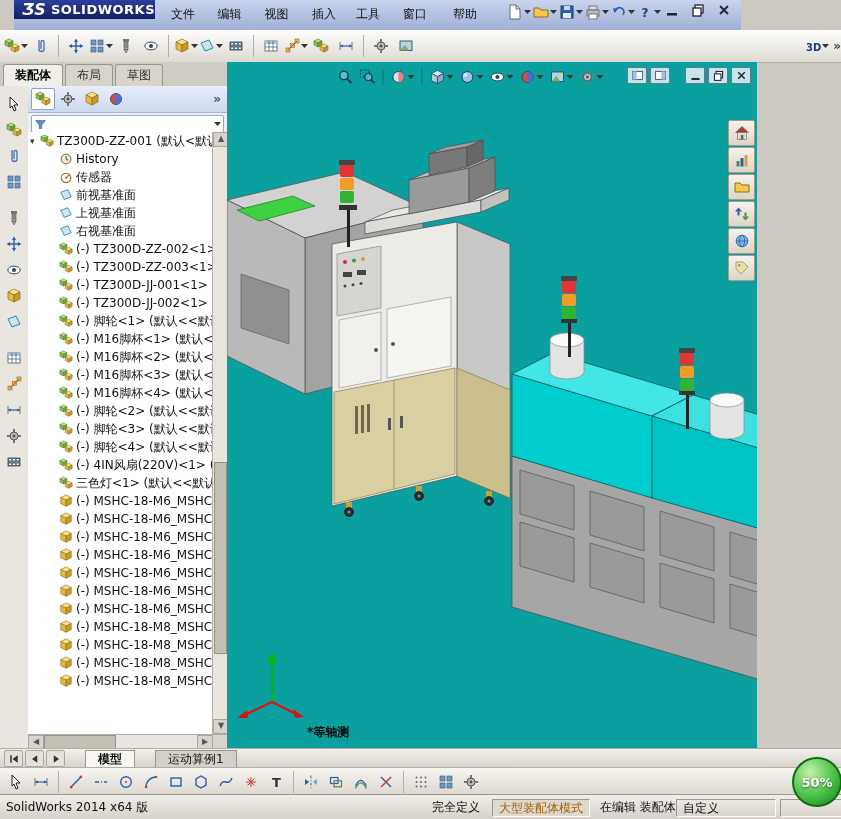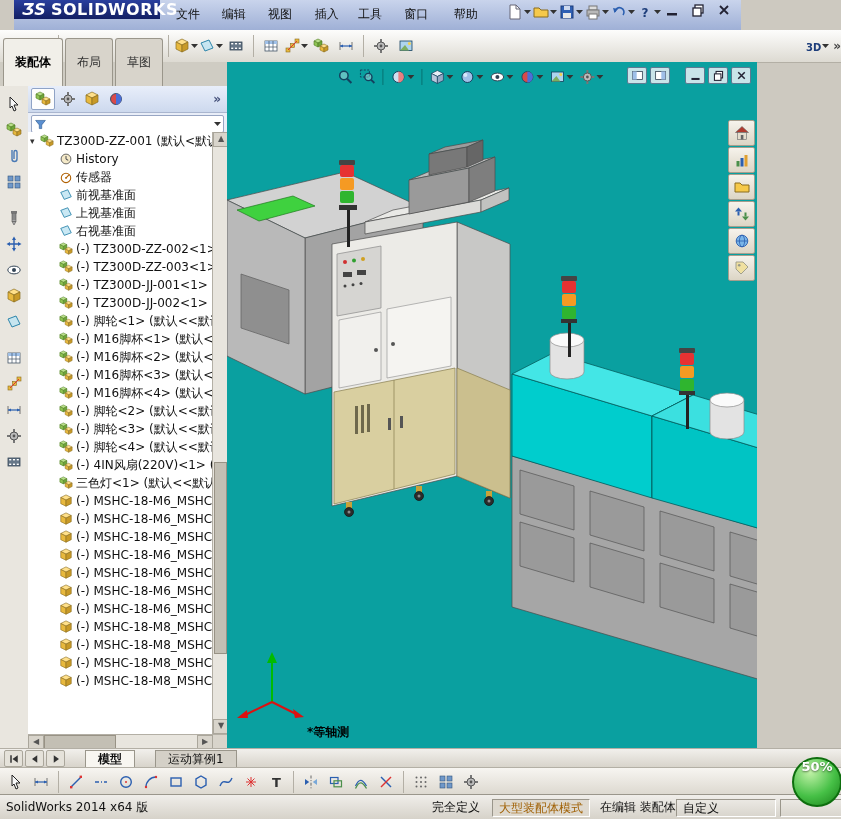--- a/index.html
+++ b/index.html
@@ -7,41 +7,41 @@
        font-family:"DejaVu Sans","Liberation Sans",sans-serif;font-size:12px;color:#111}
   .abs{position:absolute}
   svg text{font-family:"DejaVu Sans","Liberation Sans",sans-serif}
 
   
   #titlebar{left:14px;top:0;width:727px;height:30px;background:linear-gradient(180deg,#c9d4ec,#9fb0d6);
             border-bottom:1px solid #6f82ad;display:flex;align-items:flex-start}
   #logo{width:138px;background:linear-gradient(180deg,#2a3f9e,#131f63);color:#fff;display:flex;
         align-items:center;padding-left:8px;gap:5px}
   #logo .mark{font-style:italic;font-weight:bold;font-size:16px}
-  #logo .word{font-weight:bold;font-size:16px;letter-spacing:.5px}
+  #logo .word{font-weight:bold;font-size:13px;letter-spacing:.5px}
   #menus{display:flex;align-items:center;margin-left:8px}
   .menu{padding:0 8px;line-height:29px;cursor:default}
   #tb-quick{display:flex;align-items:center;margin-left:14px;gap:2px}
   .tb{display:inline-flex;align-items:center;justify-content:center;height:24px;min-width:24px;
       border-radius:2px}
   .i16{width:16px;height:16px;flex:none}
   .car{width:7px;height:4px;margin-left:1px;flex:none}
   #win-btns{margin-left:auto;display:flex;align-items:center;gap:4px;padding-right:6px}
   .wb{width:22px;height:20px;display:flex;align-items:center;justify-content:center}
 
   
   #toolbar2{left:0;top:30px;width:841px;height:32px;background:linear-gradient(180deg,#fdfdfc,#dddad2);
             border-bottom:1px solid #b3afa5;display:flex;align-items:center;padding:0 4px;gap:1px}
   .sep{width:1px;height:22px;background:#b3afa5;margin:0 4px}
   #tb-overflow{margin-left:auto;display:flex;align-items:center;gap:4px;padding-right:4px;font-weight:bold;color:#444}
 
   
   #cmdtabs{left:0;top:62px;width:227px;height:24px;background:#cfccc3;border-bottom:1px solid #9a968b;
            display:flex;align-items:flex-end;padding-left:3px;gap:2px}
-  .ctab{height:21px;line-height:21px;padding:13px 11px;border:1px solid #9a968b;border-bottom:none;
+  .ctab{height:21px;line-height:21px;padding:0 11px;border:1px solid #9a968b;border-bottom:none;
         border-radius:3px 3px 0 0;background:#d8d4cb;color:#333}
   .ctab.active{background:#f1efe9;font-weight:bold;color:#000}
 
   
   #leftbar{left:0;top:86px;width:28px;height:662px;background:#e9e6df;border-right:1px solid #b3afa5;
            display:flex;flex-direction:column;align-items:center;padding-top:6px;gap:2px}
   .vgap{height:8px}
 
   
   #panel{left:28px;top:86px;width:199px;height:648px;background:#fff;border-right:1px solid #9a968b}
@@ -103,21 +103,21 @@
   #sb-app{left:6px}
   #sb-def{left:432px}
   #sb-mode{left:492px;color:#a16207;background:#ded9cf}
   #sb-edit{left:600px}
   #sb-custom{left:676px;width:86px}
   #sb-empty{left:780px;width:54px}
 
   
   #perf-badge{left:792px;top:757px;width:46px;height:46px;border-radius:50%;z-index:60;
               background:radial-gradient(circle at 35% 28%,#c2f2a8,#46c046 55%,#187f18);
-              border:2px solid #0e6e0e;display:flex;justify-content:center;
+              border:2px solid #0e6e0e;display:flex;align-items:center;justify-content:center;
               color:#fff;font-weight:bold;font-size:13px;text-shadow:0 1px 2px rgba(0,0,0,.5)}
 </style>
 </head>
 <body>
 
 <svg width="0" height="0" style="position:absolute" aria-hidden="true">
  <defs>
   <symbol id="sym-caret" viewBox="0 0 7 4">
         <polygon points="0,0 7,0 3.5,4" fill="#333"></polygon>
       </symbol>

